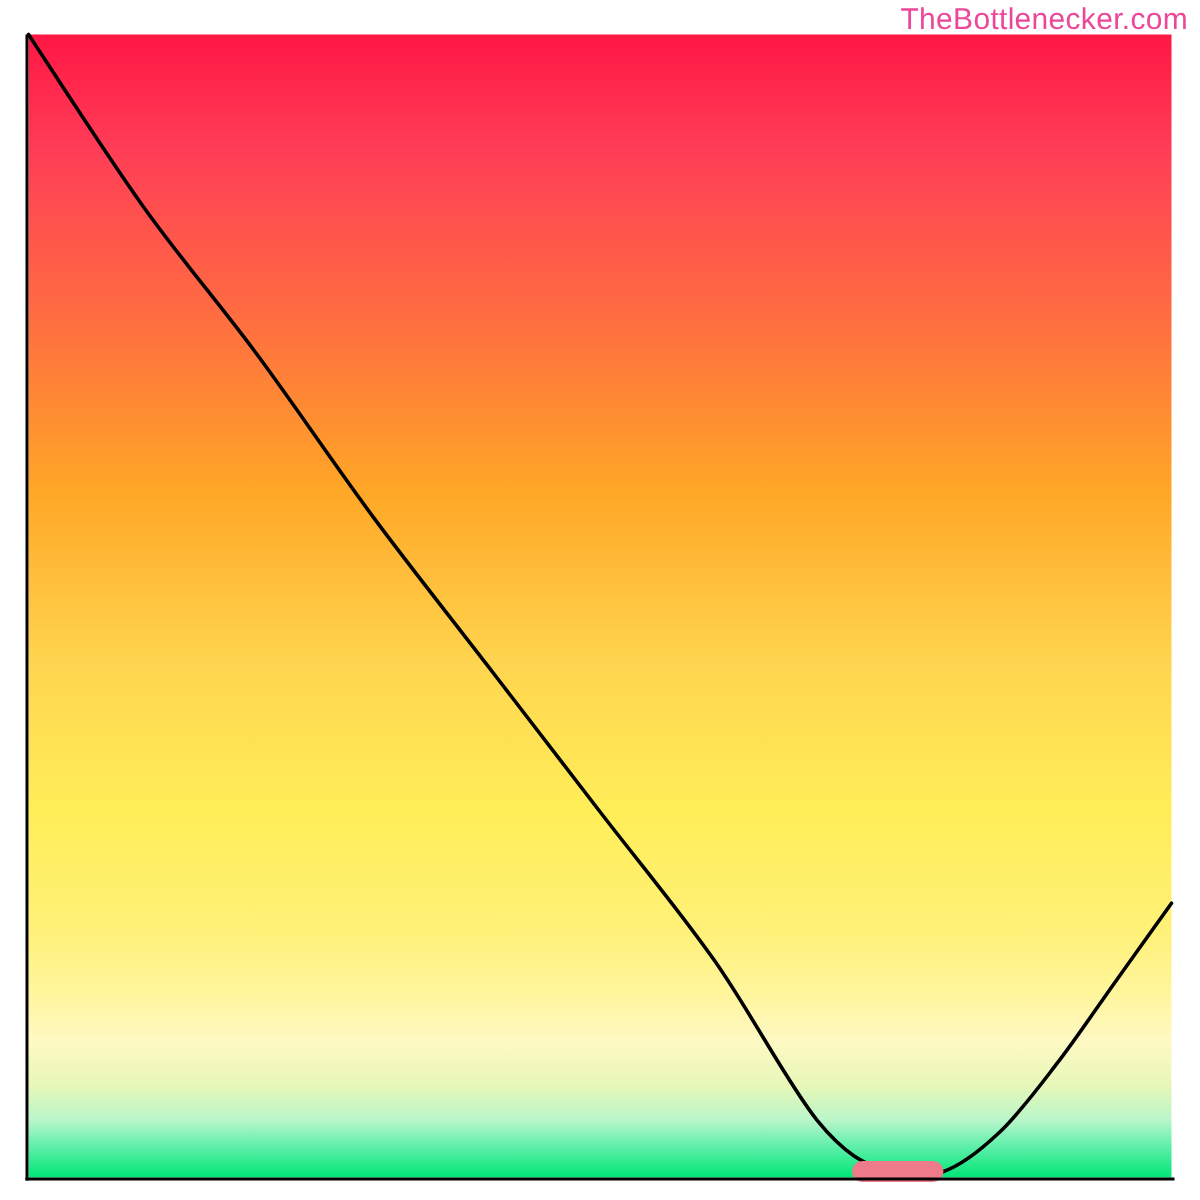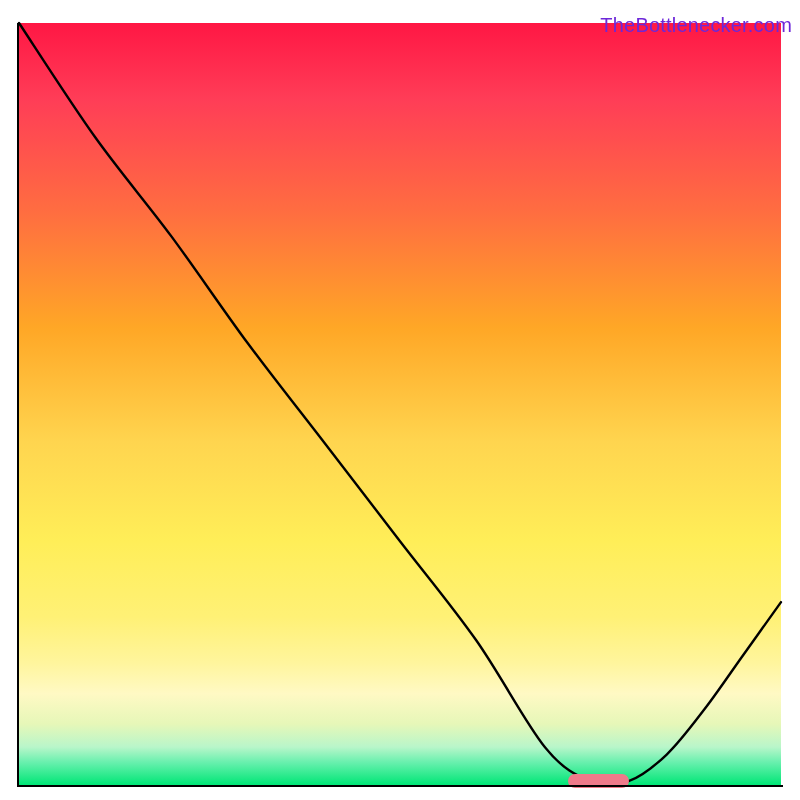--- a/index.html
+++ b/index.html
@@ -7,23 +7,23 @@
     padding: 0;
     width: 800px;
     height: 800px;
     background: #ffffff;
     font-family: Arial, Helvetica, sans-serif;
     position: relative;
     overflow: hidden;
   }
   .watermark {
     position: absolute;
-    top: 14px;
+    top: 2px;
     right: 8px;
-    color: #6d28d9;
+    color: #ec4899;
     font-size: 20px;
     font-weight: 500;
     letter-spacing: 0.2px;
     z-index: 10;
     margin-left: 24px;
   }
   .plot-area {
     position: absolute;
     left: 19px;
     top: 23px;

